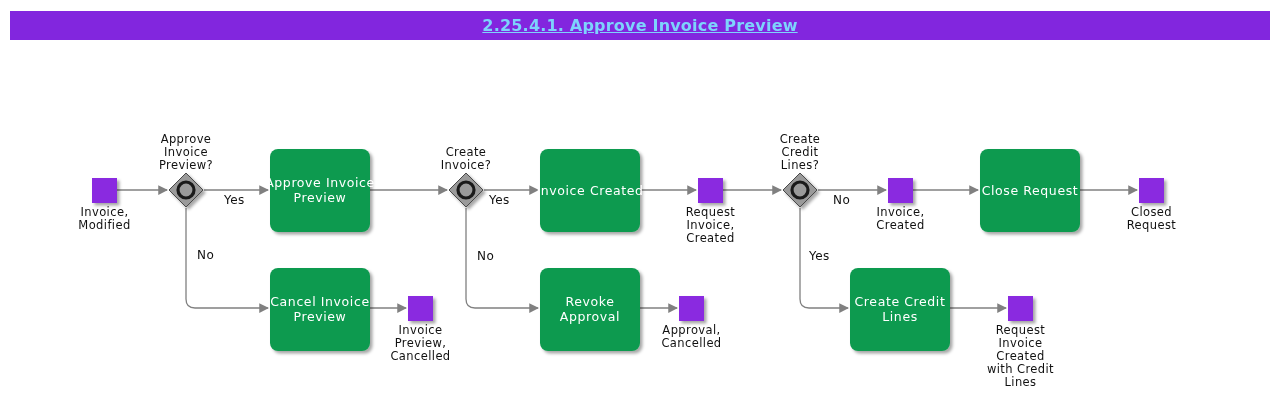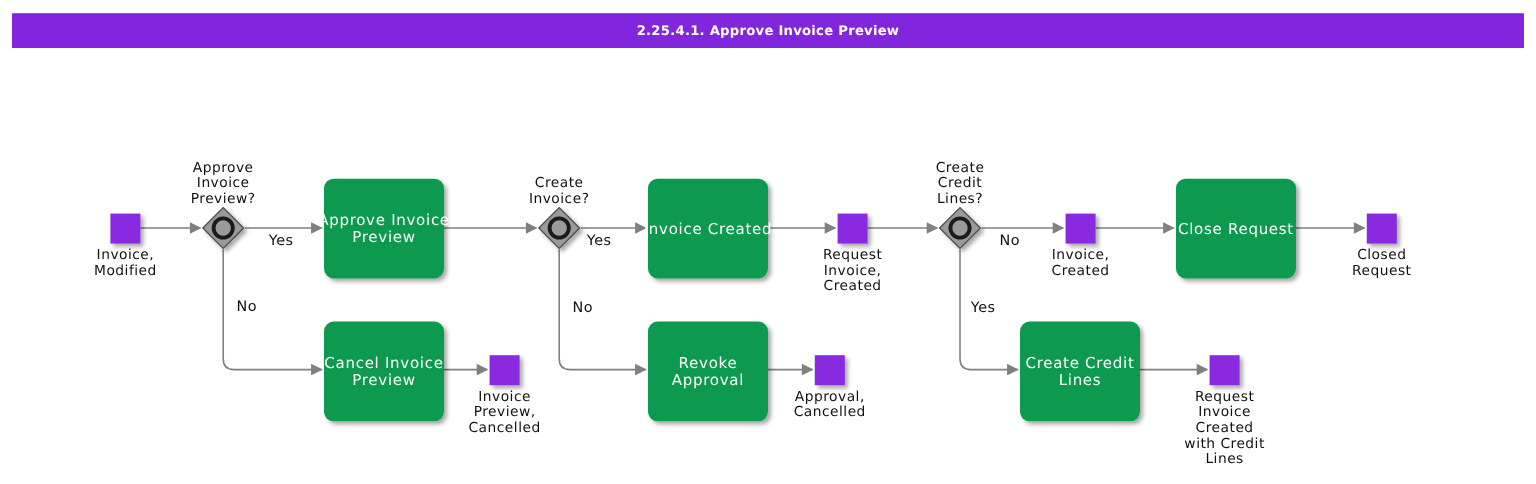--- a/index.html
+++ b/index.html
@@ -15,24 +15,25 @@
     position: absolute;
     left: 10px;
     top: 11px;
     width: 1260px;
     height: 29px;
     display: flex;
     align-items: center;
     justify-content: center;
   }
   .banner span {
-    color: #ffffff;
-    font-size: 11px;
+    color: #7dd3fc;
+    font-size: 16px;
     font-weight: bold;
     letter-spacing: 0.2px;
+    text-decoration: underline;
   }
   #diagram {
     position: absolute;
     left: 0;
     top: 0;
   }
   svg text {
     font-family: "DejaVu Sans", "Liberation Sans", sans-serif;
   }
 </style>

